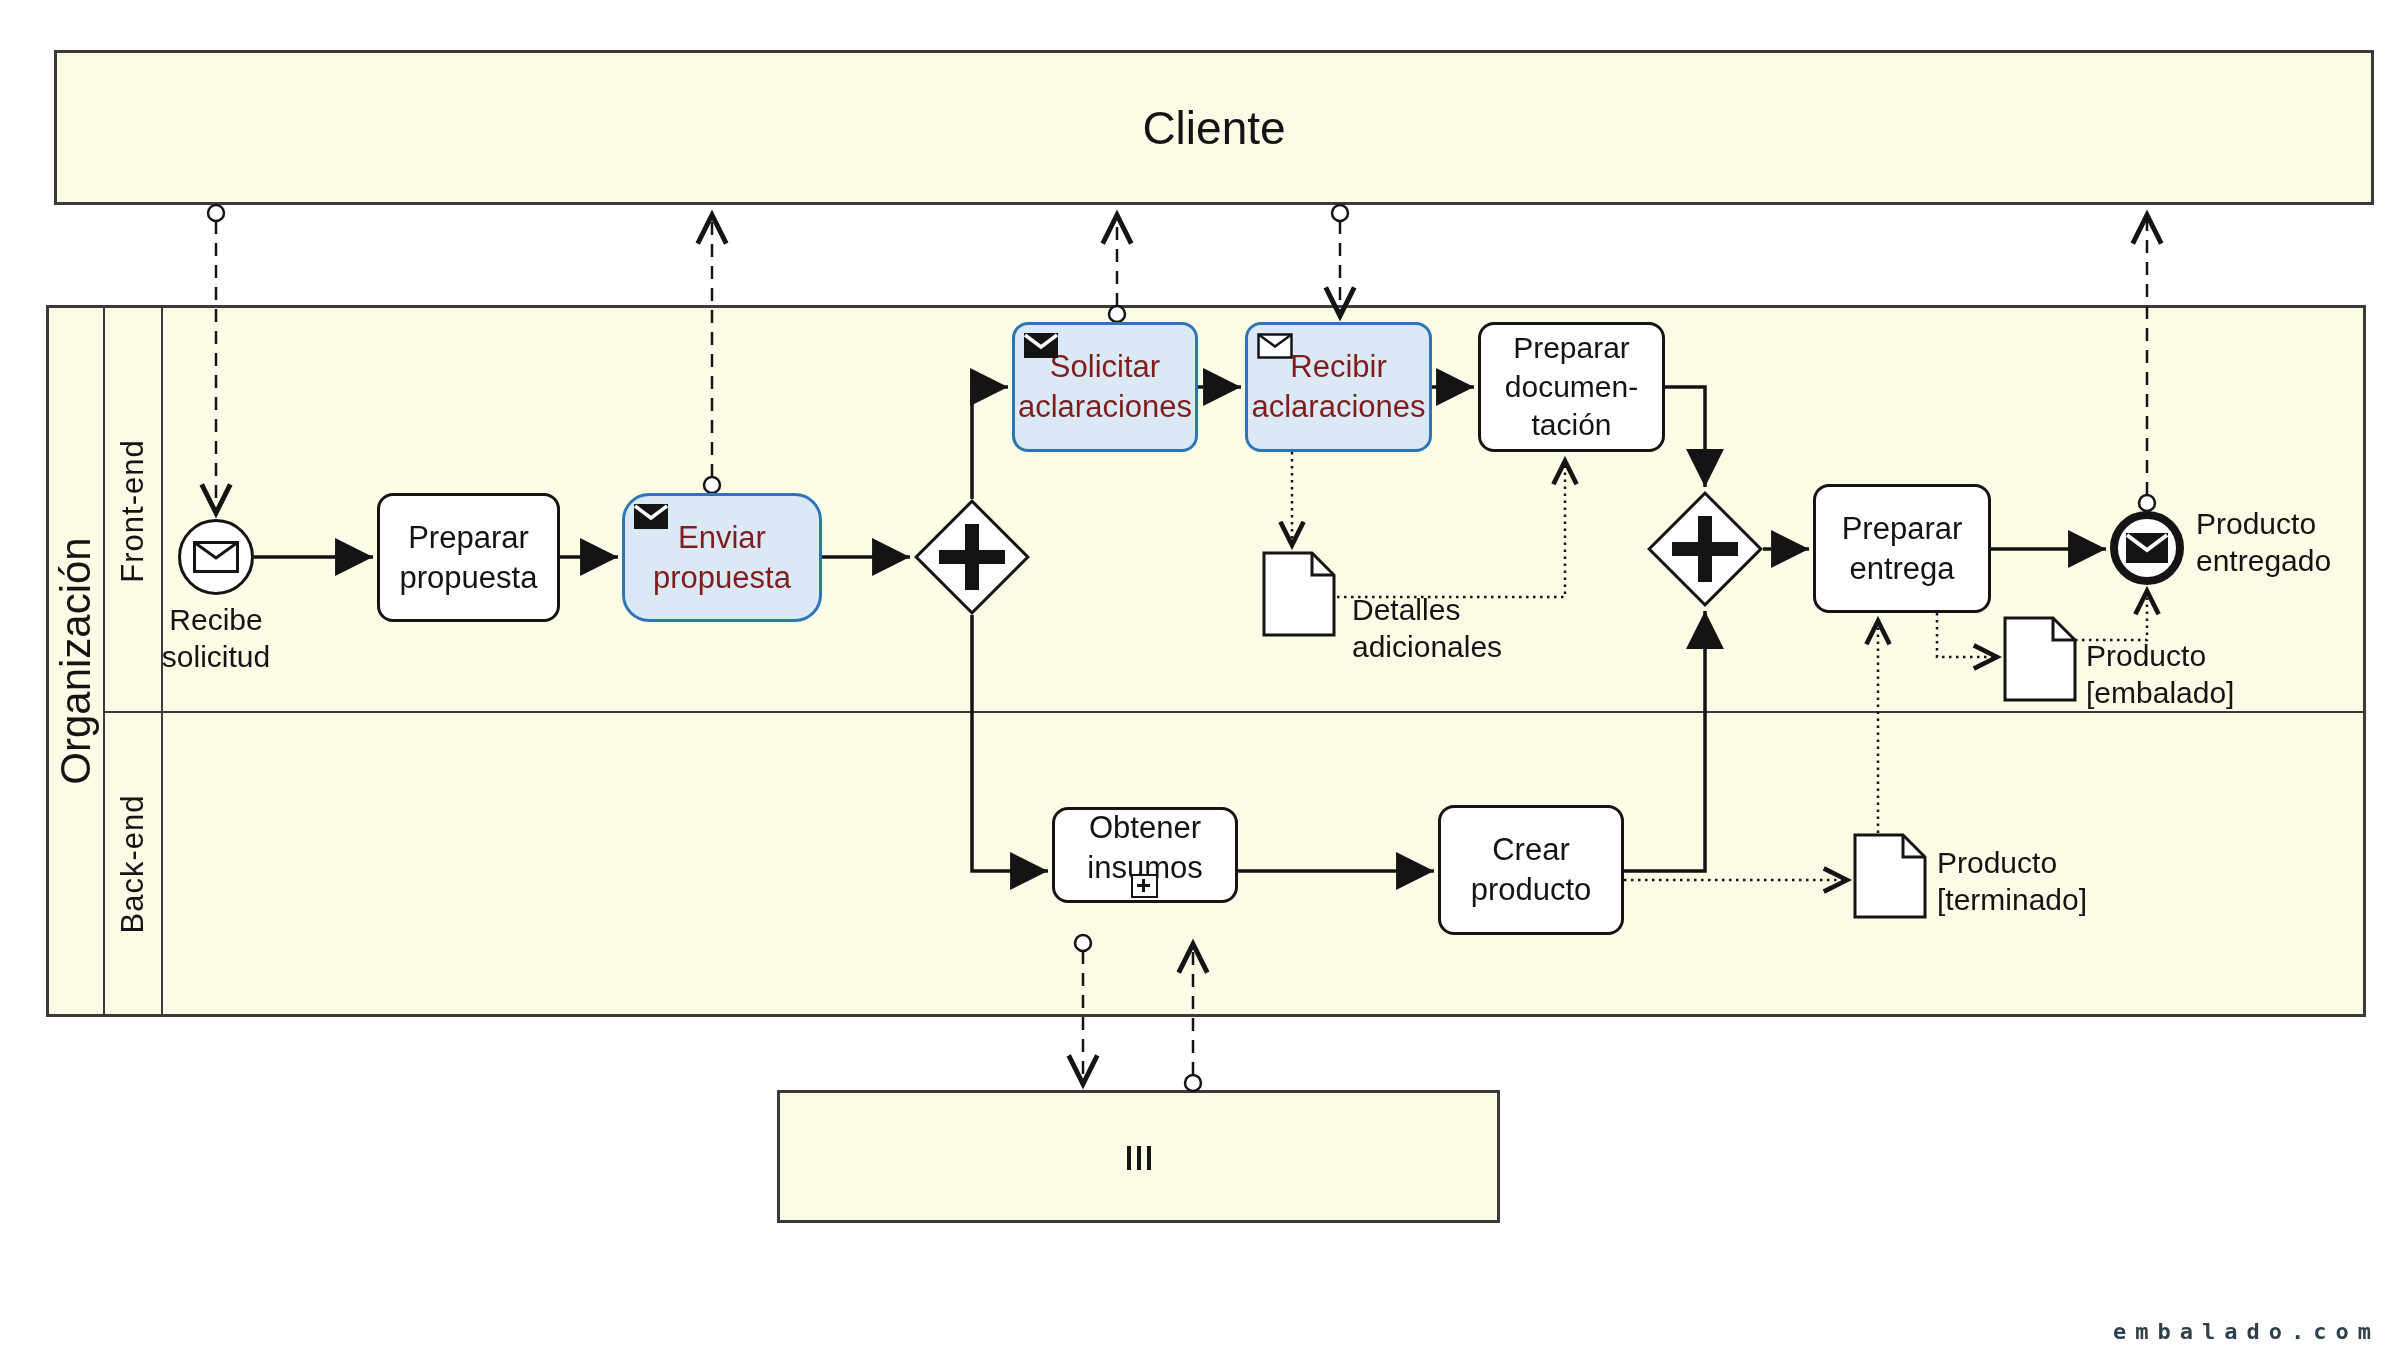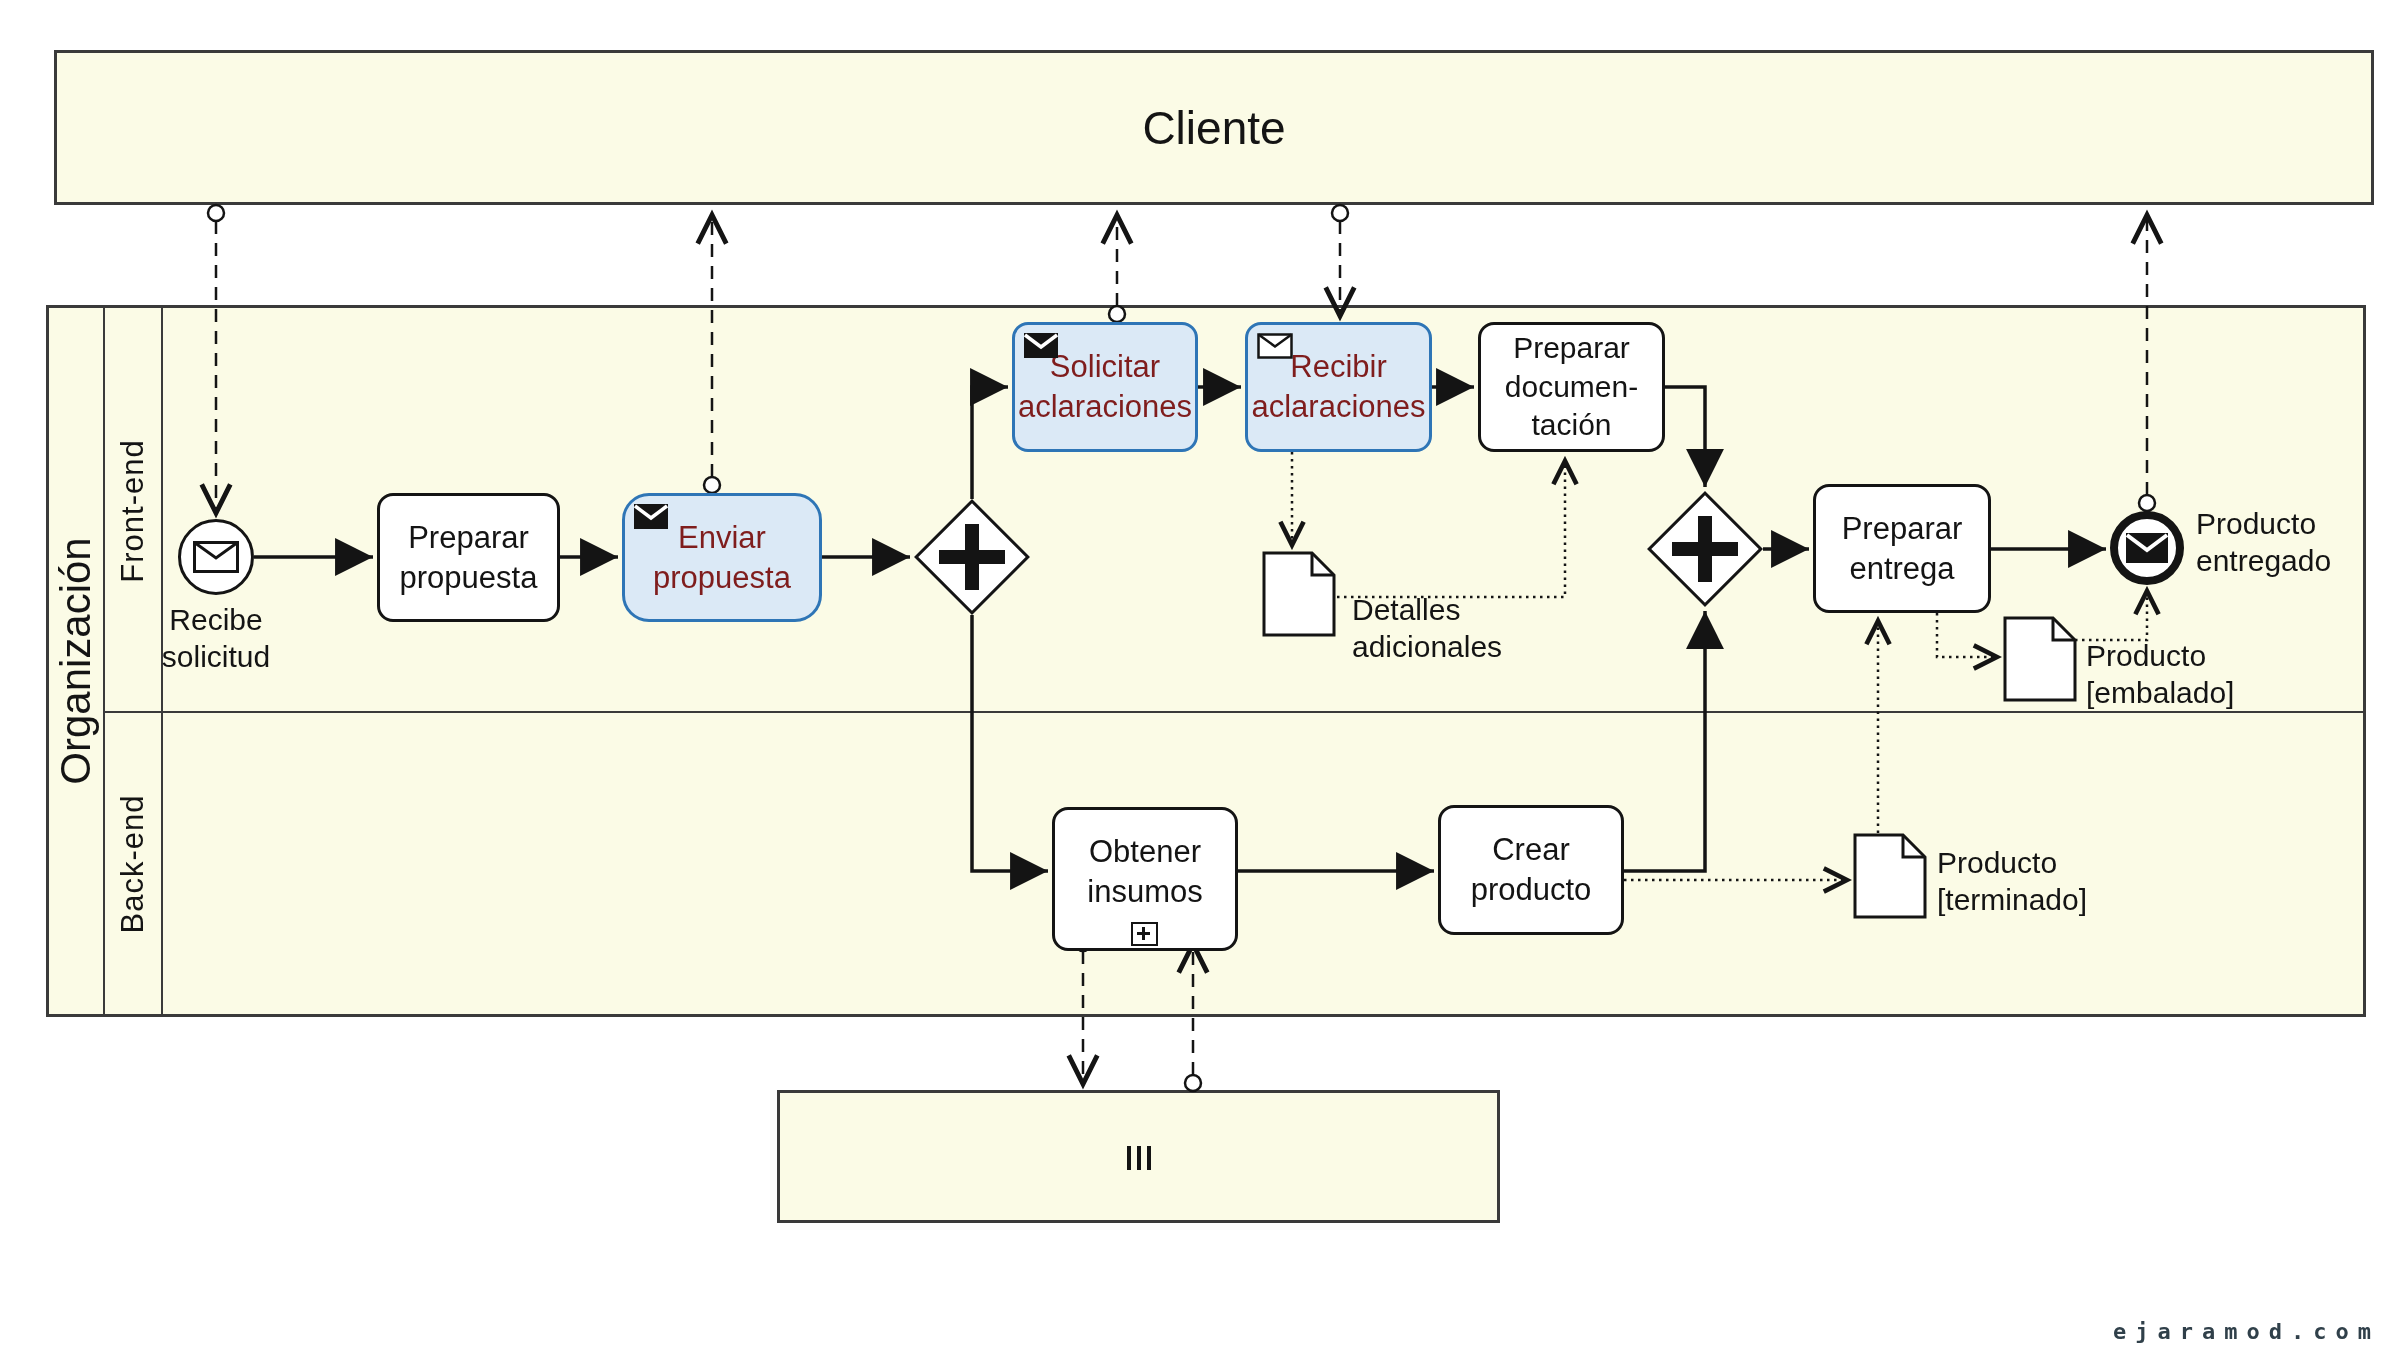--- a/index.html
+++ b/index.html
@@ -209,21 +209,21 @@
     <span class="ml">Preparar
 documen-
 tación</span>
   </div>
 
   <div class="task" style="left:1813px;top:484px;width:178px;height:129px;">
     <span class="ml">Preparar
 entrega</span>
   </div>
 
-  <div class="task" style="left:1052px;top:807px;width:186px;height:144px;align-items:center;">
+  <div class="task" style="left:1052px;top:807px;width:186px;height:96px;align-items:center;">
     <span class="ml" style="margin-bottom:14px;">Obtener
 insumos</span>
     <span class="sub-marker">
         <i class="h"></i>
         <i class="v"></i>
       </span>
   </div>
 
   <div class="task" style="left:1438px;top:805px;width:186px;height:130px;">
     <span class="ml">Crear
@@ -256,15 +256,15 @@
   <div class="lbl ml" id="lbl-d2">Producto
 [terminado]</div>
 
   <svg class="dataobj" style="left:2003px;top:616px;" width="74" height="86" viewBox="0 0 74 86">
     <path d="M2,2 H50 L72,24 V84 H2 Z" fill="#ffffff" stroke="#141414" stroke-width="3"></path>
     <path d="M50,2 V24 H72" fill="none" stroke="#141414" stroke-width="3"></path>
   </svg>
   <div class="lbl ml" id="lbl-d3">Producto
 [embalado]</div>
 
-  <div id="watermark">ejaramod.com</div>
+  <div id="watermark">embalado.com</div>
 
 </div>
 
 </body></html>

